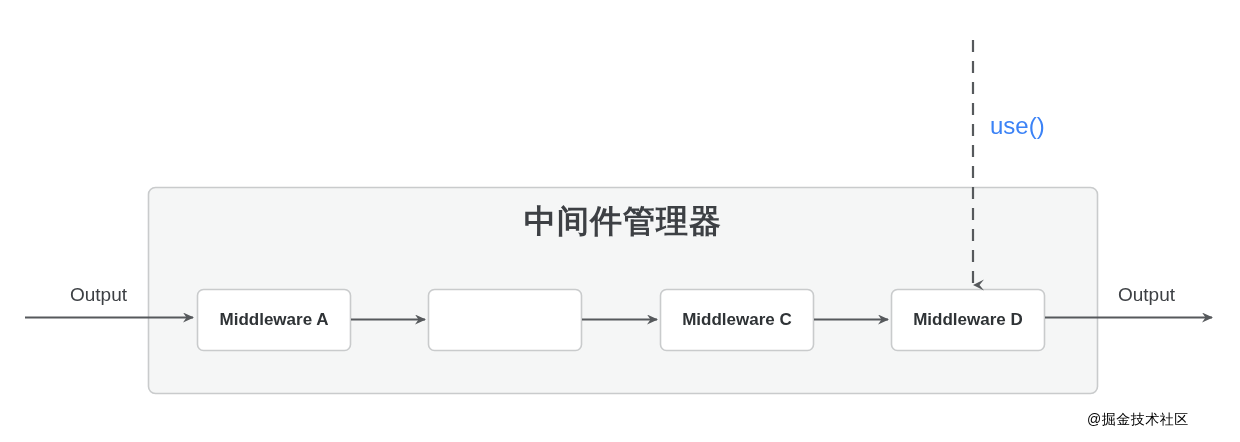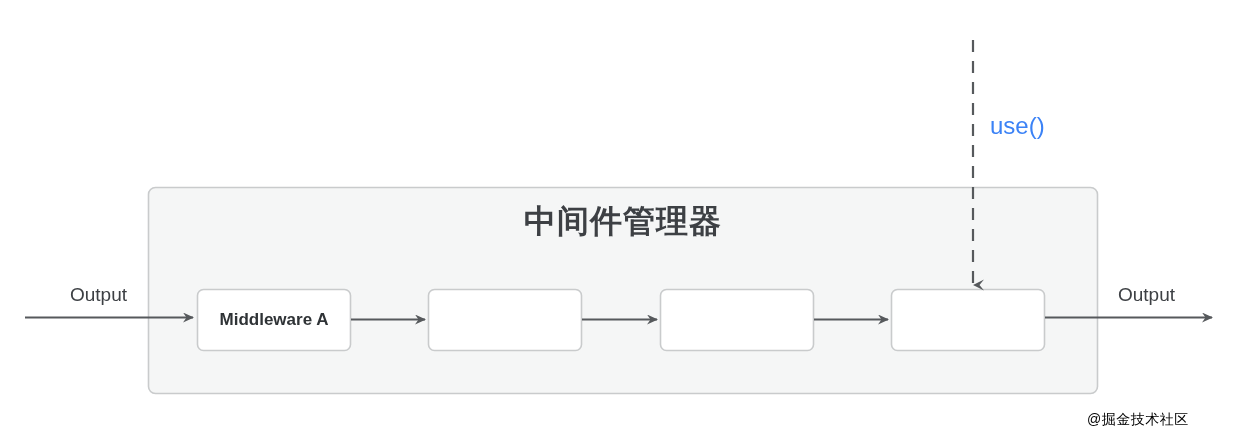--- a/index.html
+++ b/index.html
@@ -112,20 +112,22 @@
 
     <line x1="1045" y1="317.5" x2="1212" y2="317.5" stroke="#56595c" stroke-width="2" marker-end="url(#arrowOpen)"></line>
 
     <line x1="973" y1="40" x2="973" y2="285" stroke="#56595c" stroke-width="2.2" stroke-dasharray="12 9" marker-end="url(#arrowOpenDown)"></line>
   </svg>
 
   <div class="layer-text">
     <div class="manager-title">中间件管理器</div>
 
     <div class="mw-label mw-a">Middleware A</div>
+    <div class="mw-label mw-c">Middleware C</div>
+    <div class="mw-label mw-d">Middleware D</div>
 
     <div class="io-label io-input">Output</div>
     <div class="io-label io-output">Output</div>
 
     <div class="use-label">use()</div>
 
     <div class="watermark">@掘金技术社区</div>
   </div>
 
 </div>

